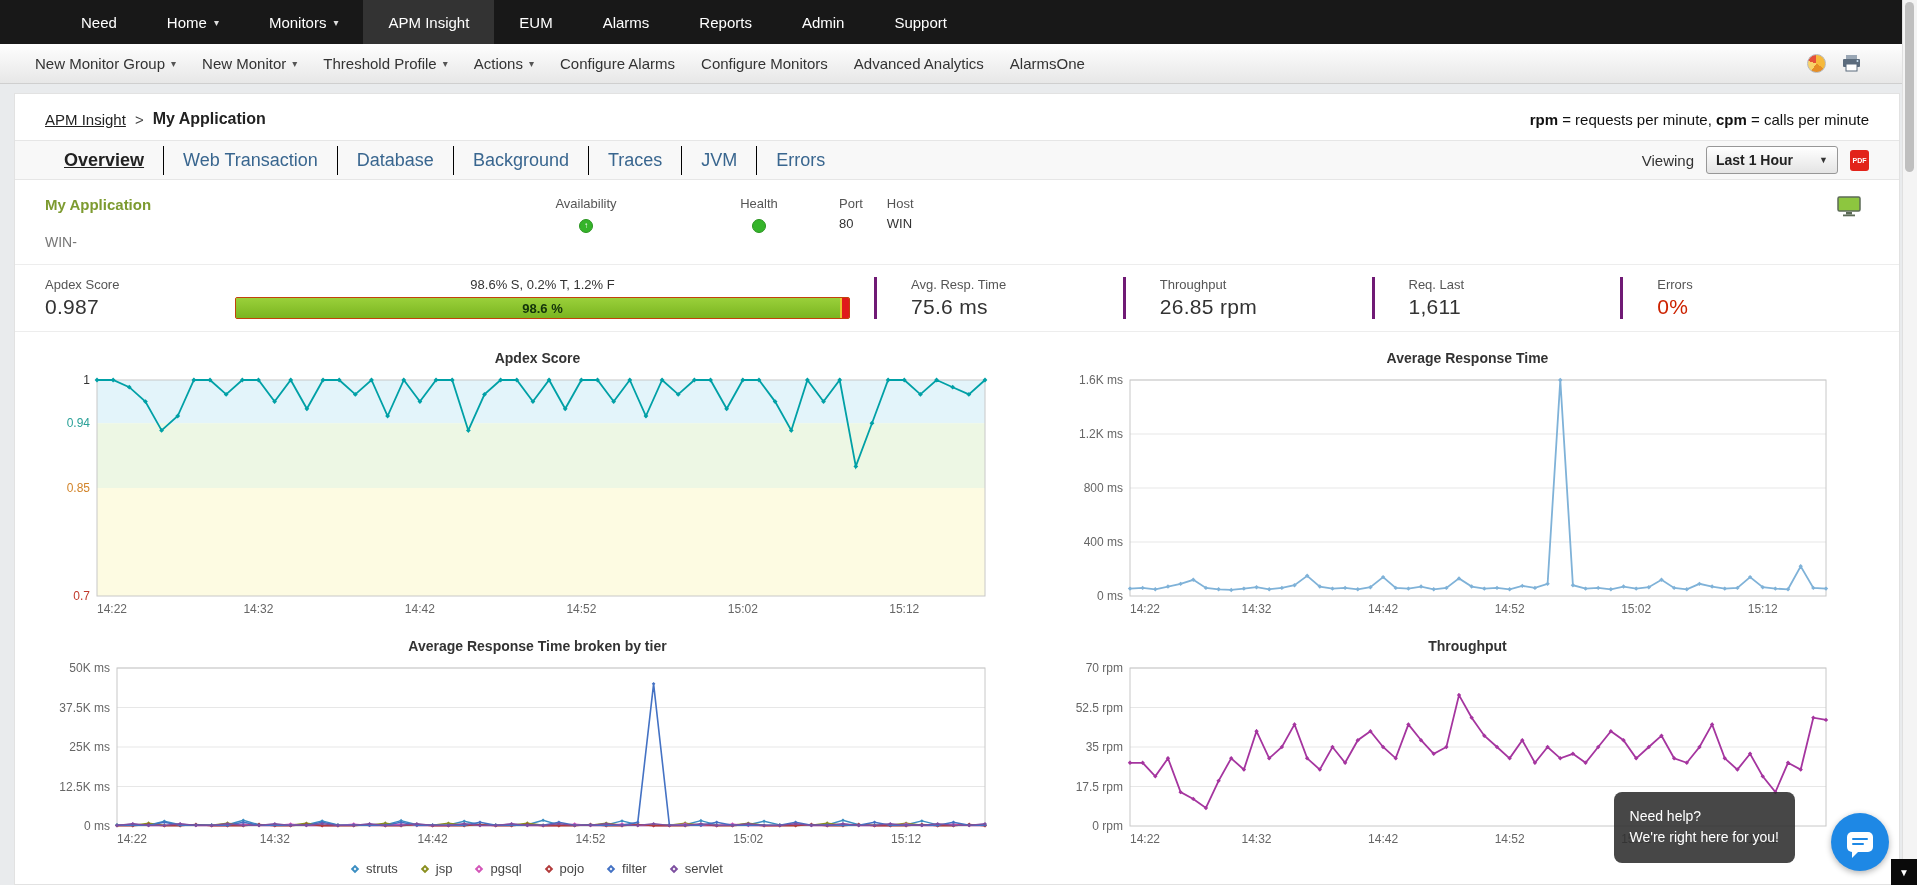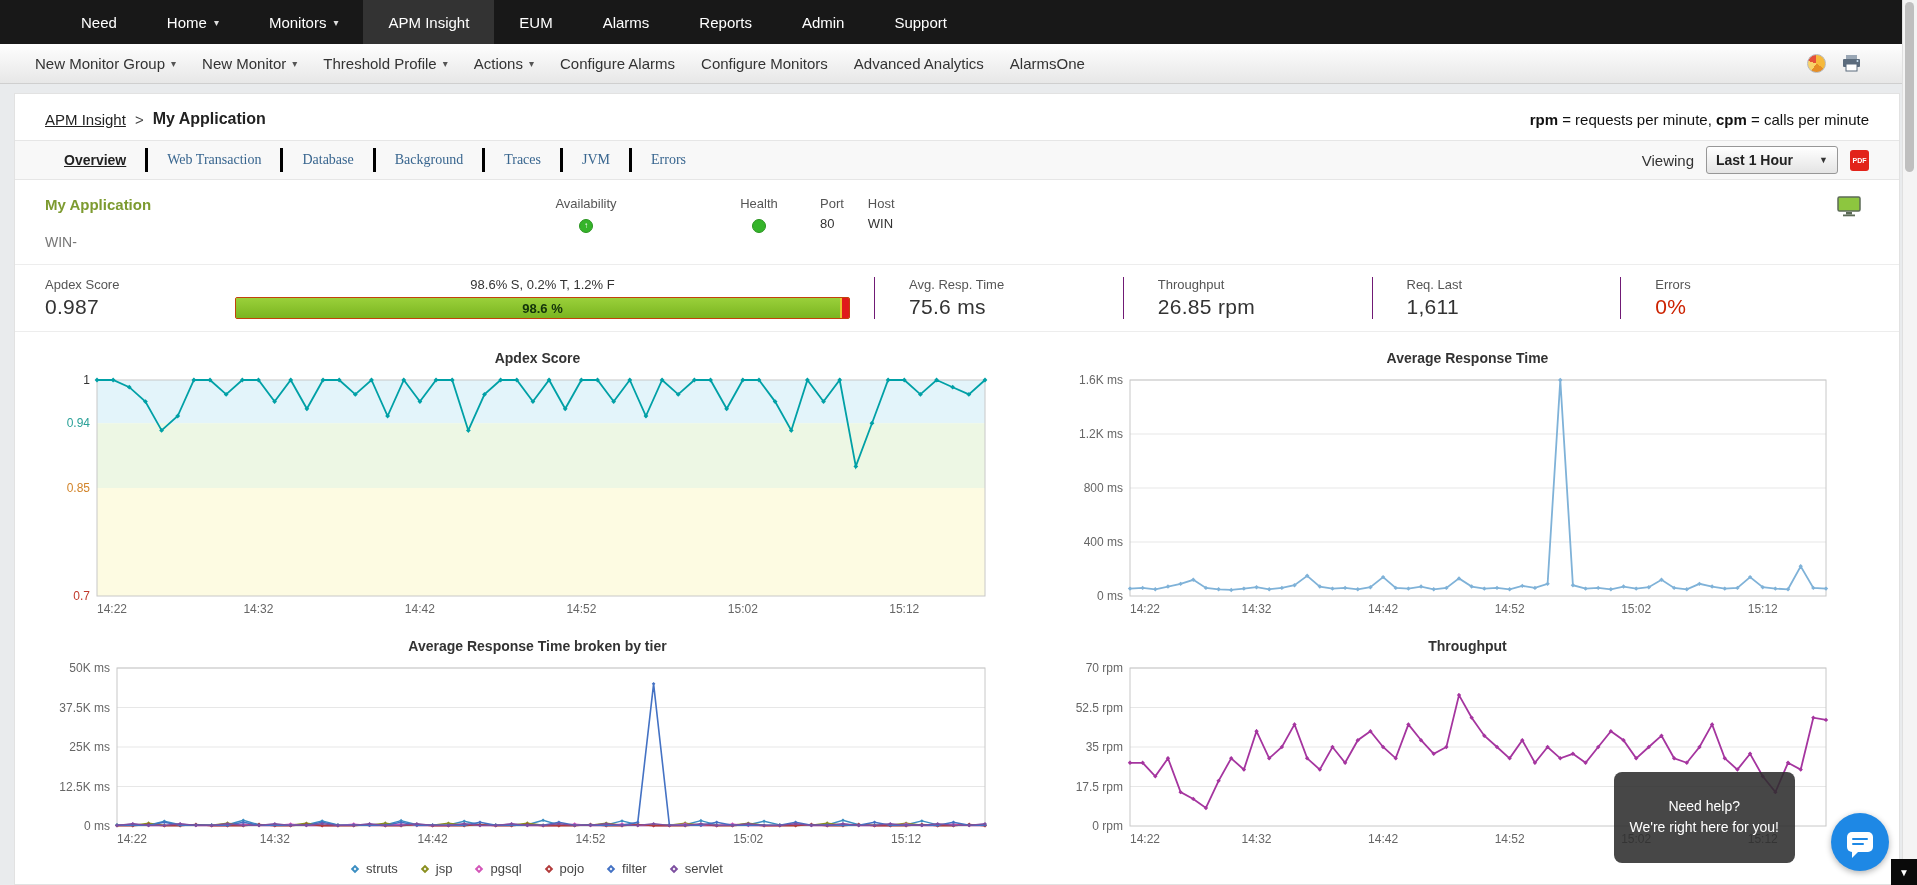--- a/index.html
+++ b/index.html
@@ -29,22 +29,22 @@
   .crumb-row { display:flex; justify-content:space-between; align-items:center; padding:16px 30px 12px; }
   .crumb { font-size:15px; color:#222; display:flex; gap:9px; align-items:center; }
   .crumb a { color:#222; text-decoration:underline; cursor:pointer; }
   .crumb .sep { color:#444; }
   .crumb .cur { font-weight:bold; font-size:16px; }
   .note { font-size:15px; color:#111; }
   .note b { font-weight:bold; }
 
   
   .tabbar { display:flex; align-items:center; background:#f8f8f8; border-top:1px solid #e6e6e6; border-bottom:1px solid #e6e6e6; height:40px; padding:0 30px; }
-  .tab { font-size:14px; color:#39668f; padding:4px 19px; cursor:pointer; white-space:nowrap; }
-  .tab + .tab { border-left:3px solid #000000;font-family:Liberation Serif, serif; }
+  .tab { font-size:18px; color:#39668f; padding:4px 19px; cursor:pointer; white-space:nowrap; }
+  .tab + .tab { border-left:1px solid #000000; }
   .tab.active { color:#222; font-weight:bold; text-decoration:underline; }
   .view-group { margin-left:auto; display:flex; align-items:center; gap:12px; }
   .view-label { font-size:15px; color:#333; }
   .select { display:flex; align-items:center; justify-content:space-between; width:132px; border:1px solid #979797; border-radius:3px;
     background:linear-gradient(#fff,#e4e4e4); padding:5px 9px; font-size:14px; font-weight:bold; color:#222; cursor:pointer; }
   .select-caret { font-size:9px; color:#333; }
   .pdf-icon { width:19px; height:21px; background:#e2231a; border-radius:3px; color:#fff; font-size:7px; font-weight:bold;
     display:flex; align-items:center; justify-content:center; cursor:pointer; }
 
   
@@ -53,50 +53,50 @@
   .app-name { color:#7d9b30; font-weight:bold; font-size:15px; }
   .app-host { color:#777; font-size:14px; margin-top:21px; }
   .stat-block { text-align:center; }
   .stat-label { font-size:13px; color:#555; }
   .stat-icon { margin-top:8px; display:flex; justify-content:center; }
   .dot { width:14px; height:14px; border-radius:50%; background:#35b42a; border:1px solid #2a9420; color:#fff; font-size:8px;
     display:flex; align-items:center; justify-content:center; line-height:1; cursor:pointer; }
   .b-avail { margin-left:26px; width:90px; }
   .b-health { margin-left:88px; width:80px; }
   .b-agent { margin-left:46px; width:168px; }
-  .b-port { margin-left:21px; }
+  .b-port { margin-left:40px; }
   .b-host { margin-left:24px; }
   .kv-label { font-size:13px; color:#555; }
   .kv-value { font-size:13px; color:#333; margin-top:4px; line-height:1.45; }
   .monitor-icon { margin-left:auto; margin-right:8px; cursor:pointer; }
 
   
   .metrics-row { display:flex; align-items:center; border-top:1px solid #ededed; border-bottom:1px solid #ededed; padding:12px 30px; min-height:66px; }
   .metric-label { font-size:13px; color:#555; }
   .metric-value { font-size:21px; color:#333; margin-top:3px; letter-spacing:.3px; }
   .metric-value.err { color:#cc2200; }
   .m-apdex { width:190px; }
   .bar-block { width:615px; margin-right:24px; }
   .bar-summary { text-align:center; font-size:13px; color:#333; margin-bottom:5px; }
   .bar { height:22px; display:flex; border:1px solid #c2410c; border-radius:2px; overflow:hidden; position:relative; background:#e6c62f; }
   .bar-green { background:linear-gradient(#9ad03a,#7ab520); height:100%; }
   .bar-red { background:#e01b1b; height:100%; margin-left:auto; }
   .bar-text { position:absolute; inset:0; display:flex; align-items:center; justify-content:center; font-size:13px; font-weight:bold; color:#13330a; }
-  .metric { flex:1; padding-left:34px; border-left:1px solid #701a75; }
+  .metric { flex:1; padding-left:34px; border-left:3px solid #701a75; }
 
   
   .charts { display:grid; grid-template-columns:985px auto; column-gap:36px; padding:18px 30px 0; }
   .chart-title { text-align:center; font-weight:bold; font-size:14px; color:#333; margin-bottom:6px; }
   .chart-cell { margin-bottom:10px; }
   .legend { display:flex; justify-content:center; gap:24px; margin-top:5px; }
   .lg-item { display:flex; align-items:center; gap:8px; font-size:13px; color:#444; cursor:pointer; }
   .lg-diamond { width:6px; height:6px; border:2px solid; transform:rotate(45deg); background:#fff; display:inline-block; }
 
   
-  .help-tip { position:fixed; right:122px; bottom:22px; background:rgba(45,45,45,.88); color:#fff; border-radius:8px; padding:24px 16px; font-size:14px; line-height:1.55; z-index:30;text-align:center; }
+  .help-tip { position:fixed; right:122px; bottom:22px; background:rgba(45,45,45,.88); color:#fff; border-radius:8px; padding:14px 16px; font-size:14px; line-height:1.55; z-index:30; }
   .chat-btn { position:fixed; right:28px; bottom:14px; width:58px; height:58px; border-radius:50%; background:#1e88e5;
     display:flex; align-items:center; justify-content:center; box-shadow:0 2px 6px rgba(0,0,0,.3); cursor:pointer; z-index:30; }
   .chat-icon { width:26px; height:20px; background:#fff; border-radius:5px; position:relative; }
   .chat-icon:after { content:""; position:absolute; left:5px; bottom:-6px; width:0; height:0; border-left:7px solid #fff; border-bottom:7px solid transparent; }
   .chat-icon i { position:absolute; left:5px; right:5px; height:2px; background:#1e88e5; border-radius:1px; }
   .chat-icon i.l1 { top:6px; } .chat-icon i.l2 { top:11px; right:9px; }
 
   
   .scrollbar { position:fixed; top:0; right:0; width:15px; height:885px; background:#f4f4f4; border-left:1px solid #e0e0e0; z-index:40; }
   .scroll-thumb { position:absolute; top:2px; left:2px; width:9px; height:170px; border-radius:5px; background:#bfbfbf; cursor:pointer; }

